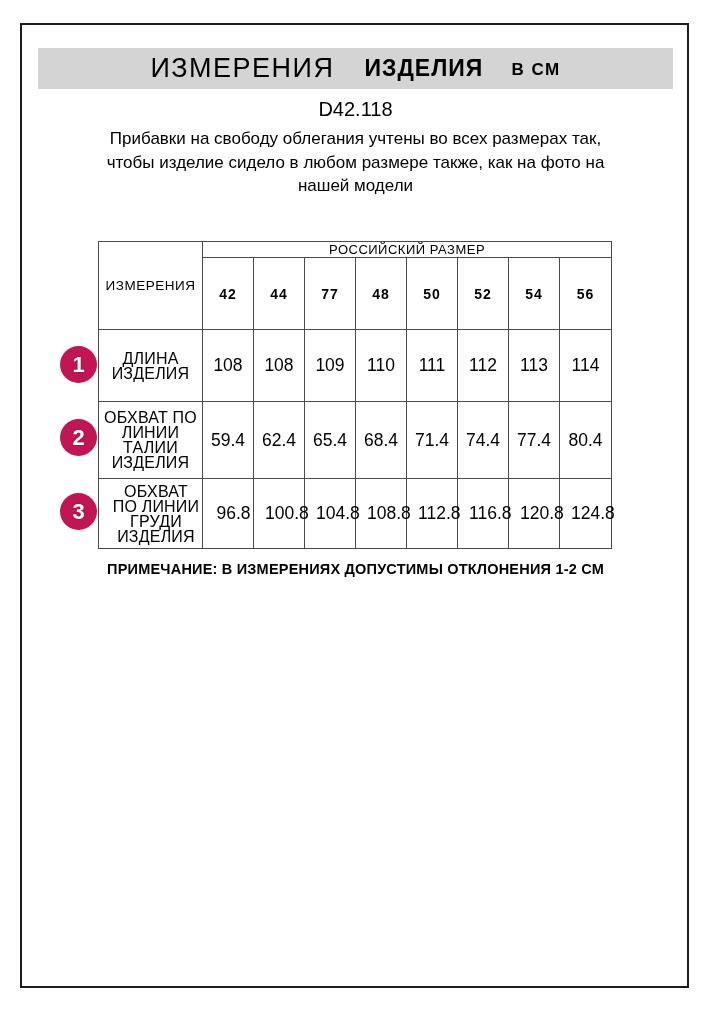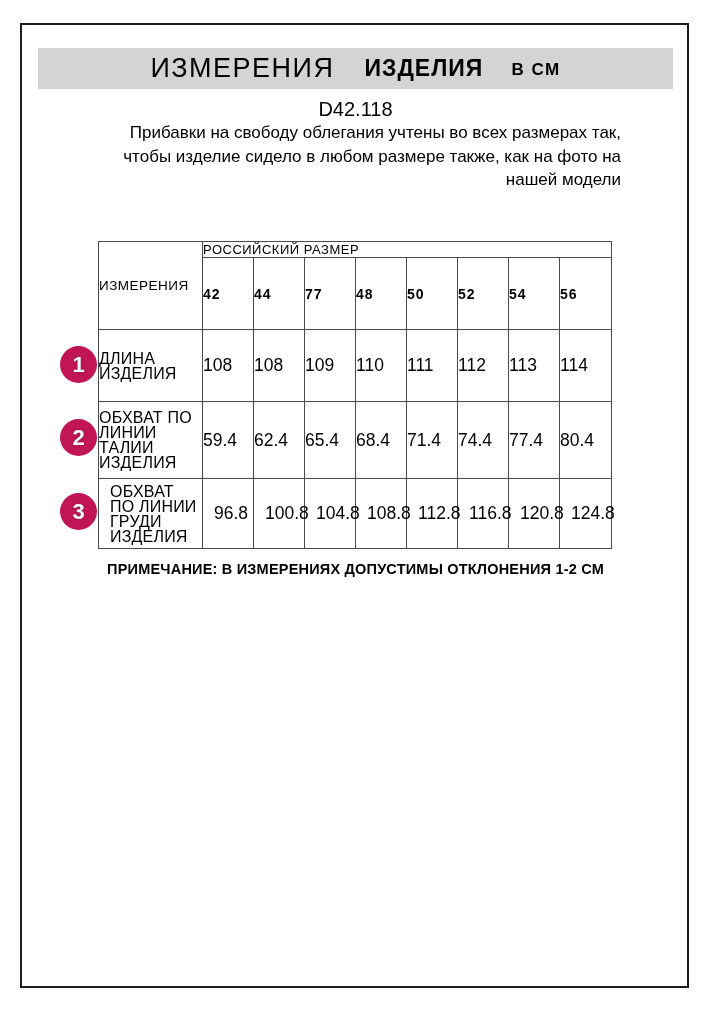--- a/index.html
+++ b/index.html
@@ -36,37 +36,37 @@
   .model-code {
     position: absolute;
     left: 20px; top: 98px;
     width: 671px;
     text-align: center;
     font-size: 20px;
   }
 
   .description {
     position: absolute;
-    left: 90px; top: 121px;
+    left: 90px; top: 127px;
     width: 531px;
-    text-align: right;
+    text-align: center;
     font-size: 17px;
     line-height: 23.5px;
   }
 
   table.size-table {
     position: absolute;
     left: 98px; top: 241px;
     border-collapse: collapse;
     table-layout: fixed;
     width: 513px;
   }
   table.size-table td {
     border: 1px solid #4a4a4a;
-    text-align: left;
+    text-align: center;
     vertical-align: middle;
     padding: 0;
   }
   td.corner-cell { font-size: 13.5px; letter-spacing: 0.5px; }
   td.group-cell  { height: 14px; font-size: 13px; letter-spacing: 0.5px; }
   td.size-cell   { height: 71px; font-size: 14px; font-weight: 700; letter-spacing: 1px; }
   td.row-label   { font-size: 16px; line-height: 15px; padding: 0 6px; letter-spacing: 0.2px; }
   td.value-cell  { font-size: 17.5px; }
   tr.row-1 td.value-cell, tr.row-1 td.row-label { height: 71px; }
   tr.row-2 td.value-cell, tr.row-2 td.row-label { height: 76px; }

